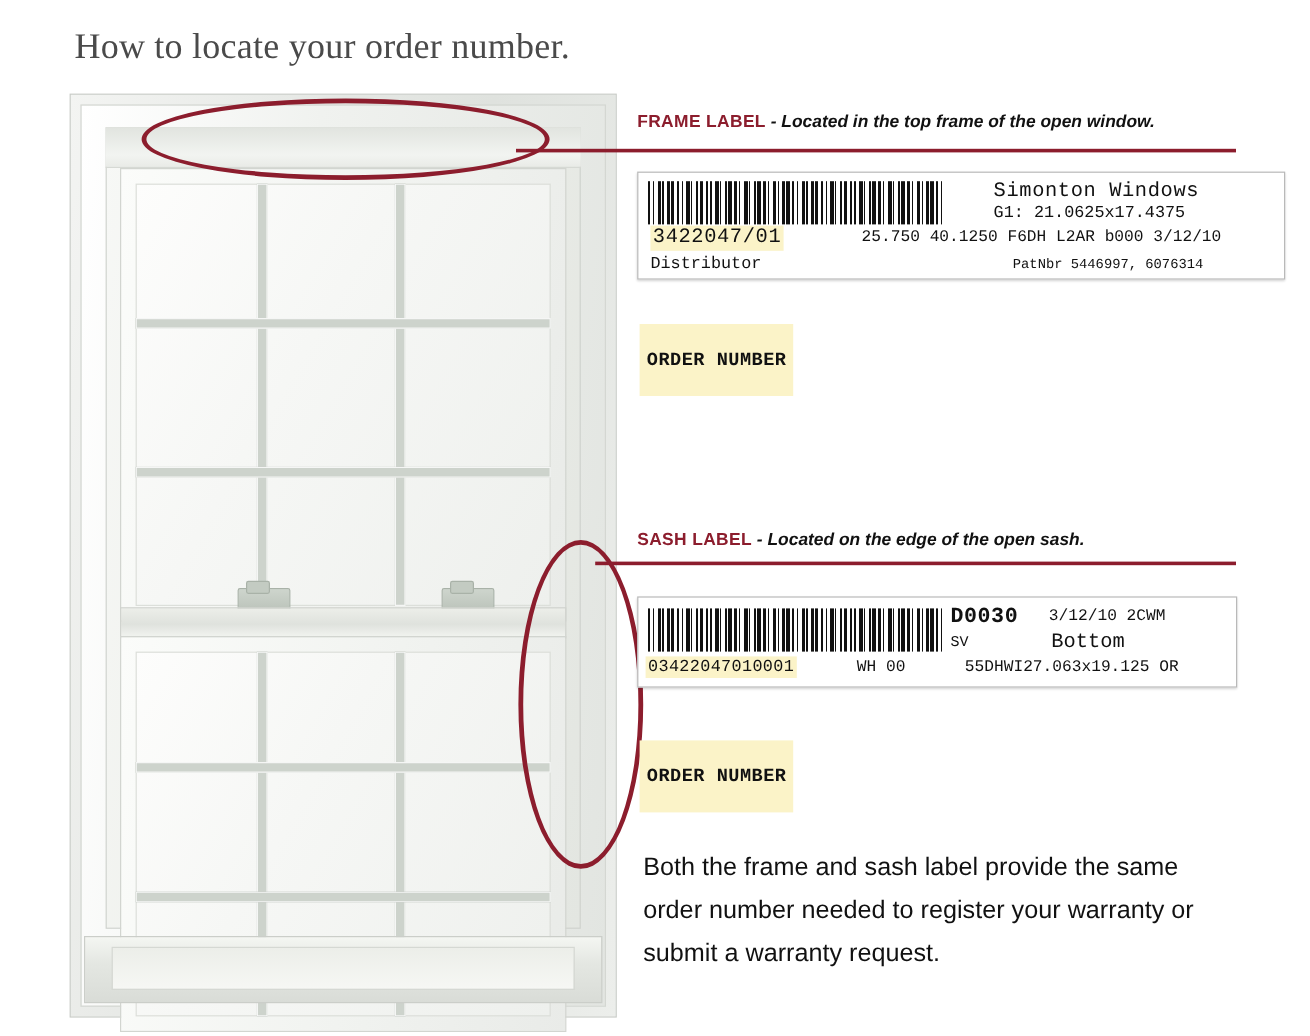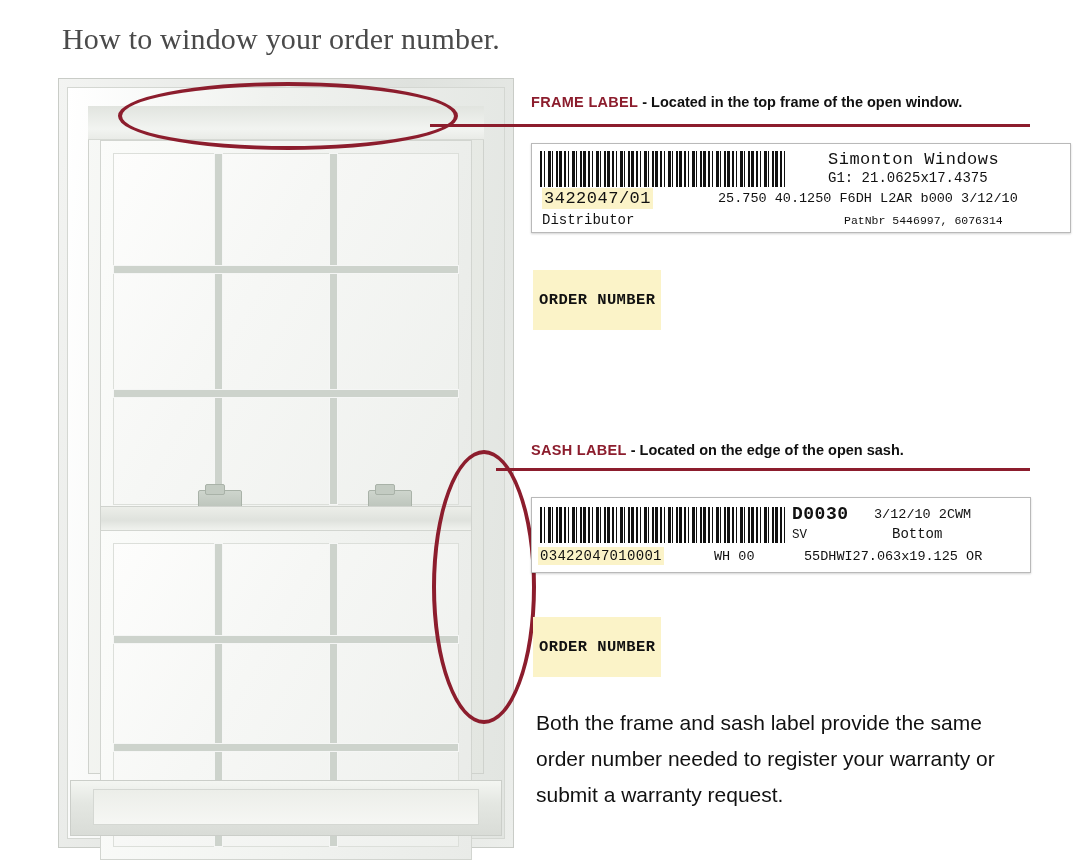--- a/index.html
+++ b/index.html
@@ -190,20 +190,21 @@
     white-space: nowrap;
   }
   .callout-heading .lead {
     color: #8c1d2d;
     font-weight: bold;
     letter-spacing: 0.3px;
   }
   .callout-heading .rest {
     color: #111111;
     font-weight: bold;
+    font-style: italic;
   }
   #frame-callout-heading { left: 531px; top: 94px; }
   #sash-callout-heading  { left: 531px; top: 442px; }
 
   
   .label-card {
     position: absolute;
     background: #ffffff;
     border: 1px solid #b9b9b9;
     box-shadow: 0 1px 2px rgba(0,0,0,0.18);
@@ -248,21 +249,21 @@
   #fl-g1      { left: 296px; top: 26px; font-size: 14px; }
   #fl-order   { left: 10px;  top: 44px; font-size: 17px; letter-spacing: 0.5px; }
   #fl-dims    { left: 186px; top: 47px; font-size: 13.5px; }
   #fl-dist    { left: 10px;  top: 68px; font-size: 14px; }
   #fl-pat     { left: 312px; top: 70px; font-size: 11.5px; }
 
   
   #sl-code    { left: 260px; top: 6px;  font-size: 18px; font-weight: bold; letter-spacing: 0.5px; }
   #sl-date    { left: 342px; top: 9px;  font-size: 13.5px; }
   #sl-sv      { left: 260px; top: 30px; font-size: 12.5px; }
-  #sl-bottom  { left: 360px; top: 28px; font-size: 14px; }
+  #sl-bottom  { left: 344px; top: 28px; font-size: 17px; }
   #sl-order   { left: 6px;   top: 49px; font-size: 14px; letter-spacing: 0.3px; }
   #sl-wh      { left: 182px; top: 51px; font-size: 13.5px; }
   #sl-spec    { left: 272px; top: 51px; font-size: 13.5px; }
 
   
   .order-tag {
     position: absolute;
     font-family: Liberation Mono, monospace;
     font-weight: bold;
     font-size: 15.5px;
@@ -281,21 +282,21 @@
     top: 705px;
     width: 500px;
     font-size: 21px;
     line-height: 36px;
     color: #111111;
   }
 </style>
 </head>
 <body>
 
-<div class="page-title">How to window your order number.</div>
+<div class="page-title">How to locate your order number.</div>
 
 <div class="window-illustration">
   <div class="win-outer"></div>
   <div class="win-outer-bevel"></div>
   <div class="win-frame-inner"></div>
   <div class="win-headjamb"></div>
 
   <div class="sash-upper">
     <div class="glass"></div>
     <div class="grille-v" style="left:113px;"></div>

